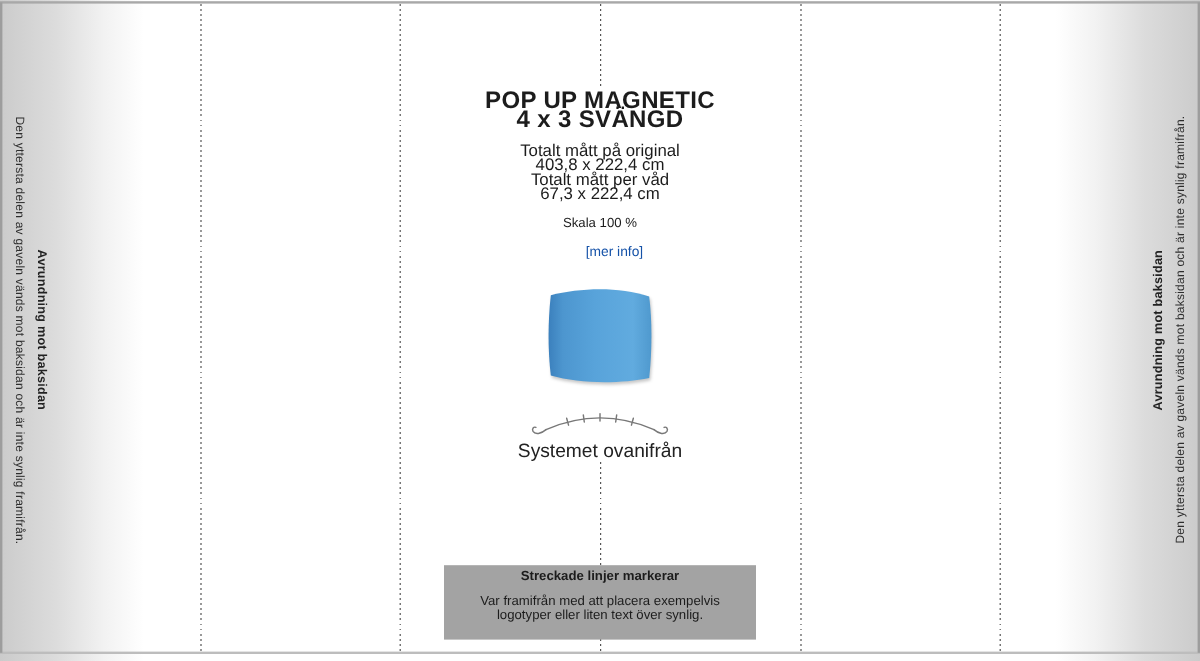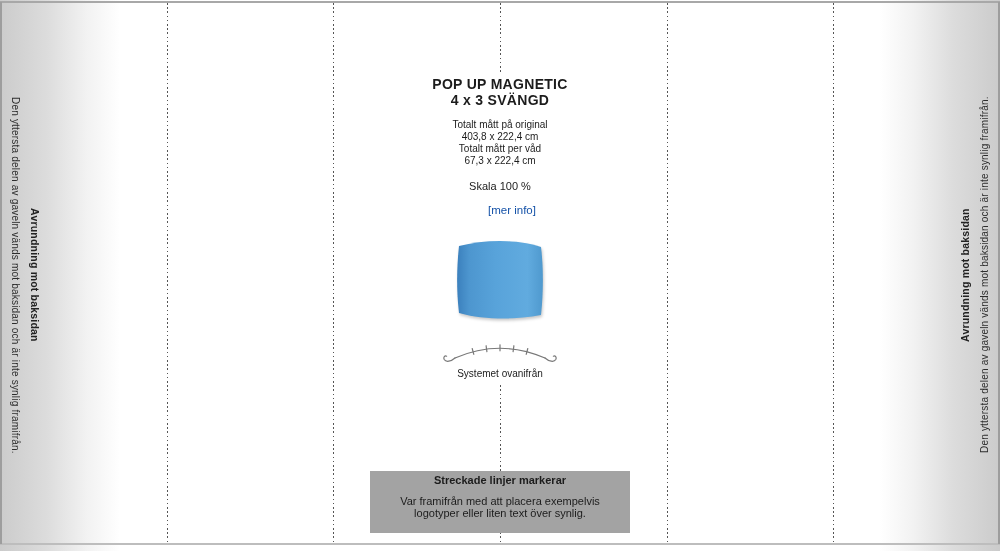--- a/index.html
+++ b/index.html
@@ -24,30 +24,30 @@
   .vtext{position:absolute; top:6px; height:538px; writing-mode:vertical-rl;
     text-align:center; white-space:nowrap; z-index:2; color:#2d2d2d;}
   .vtext.body{font-size:10px; letter-spacing:.2px;}
   .vtext.heading{font-size:10.5px; font-weight:bold; letter-spacing:.2px; color:#222;}
   .vtext.flip{transform:rotate(180deg);}
   .pos-l-body{left:10px;} .pos-l-head{left:29px;}
   .pos-r-body{right:10px;} .pos-r-head{right:29px;}
   
   .main-block{position:absolute; left:385px; width:230px; top:72px; height:312px;
     background:#fff; z-index:2; text-align:center;}
-  .title{font-size:14px; font-weight:bold; line-height:15.5px; letter-spacing:.3px; padding-top:5px;}
-  .spec{font-size:10px; line-height:12px; margin-top:11px;}
+  .title{font-size:20px; font-weight:bold; line-height:15.5px; letter-spacing:.3px; padding-top:5px;}
+  .spec{font-size:14px; line-height:12px; margin-top:11px;}
   .spec.second{margin-top:0;}
   .scale{font-size:11px; margin-top:13px;}
   .more-info{font-size:11.5px; margin-top:12px;}
   .more-info a{text-decoration:none; cursor:pointer;padding-left:24px;}
   .wall-wrap{margin-top:21px; line-height:0;}
   .wall-wrap svg{filter:drop-shadow(1.5px 2px 1.5px rgba(0,0,0,.22));}
   .arc-wrap{margin-top:17px; line-height:0;}
-  .caption{font-size:10px; margin-top:3px; color:#222;}
+  .caption{font-size:16px; margin-top:3px; color:#222;}
   
   .note-block{position:absolute; left:370px; width:260px; top:471px; height:62px;
     background:#a3a3a3; z-index:2; text-align:center;}
   .note-head{font-size:11px; font-weight:bold; line-height:12.5px; padding-top:3px;}
   .note-body{font-size:11px; line-height:12.5px; margin-top:8px;}
 </style>
 </head>
 <body>
 
 <div class="canvas">

